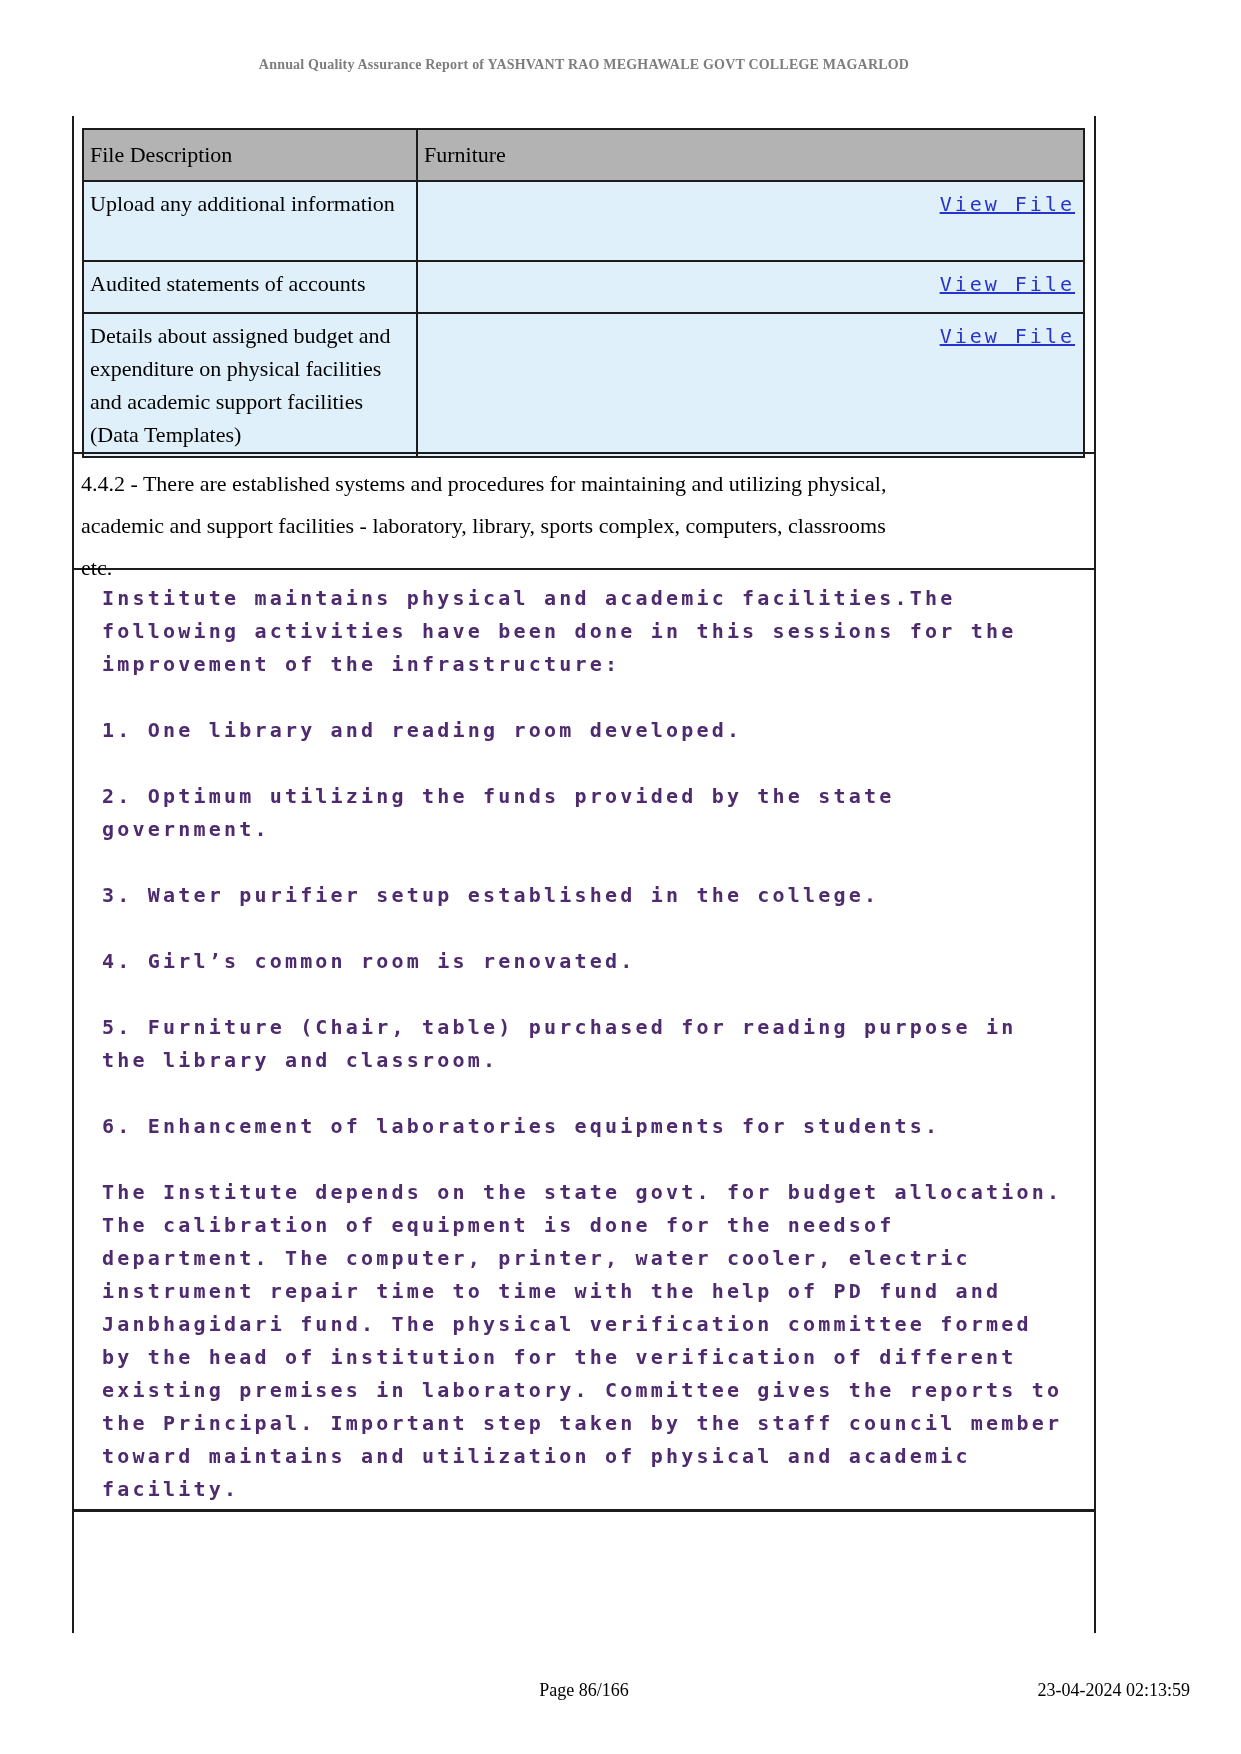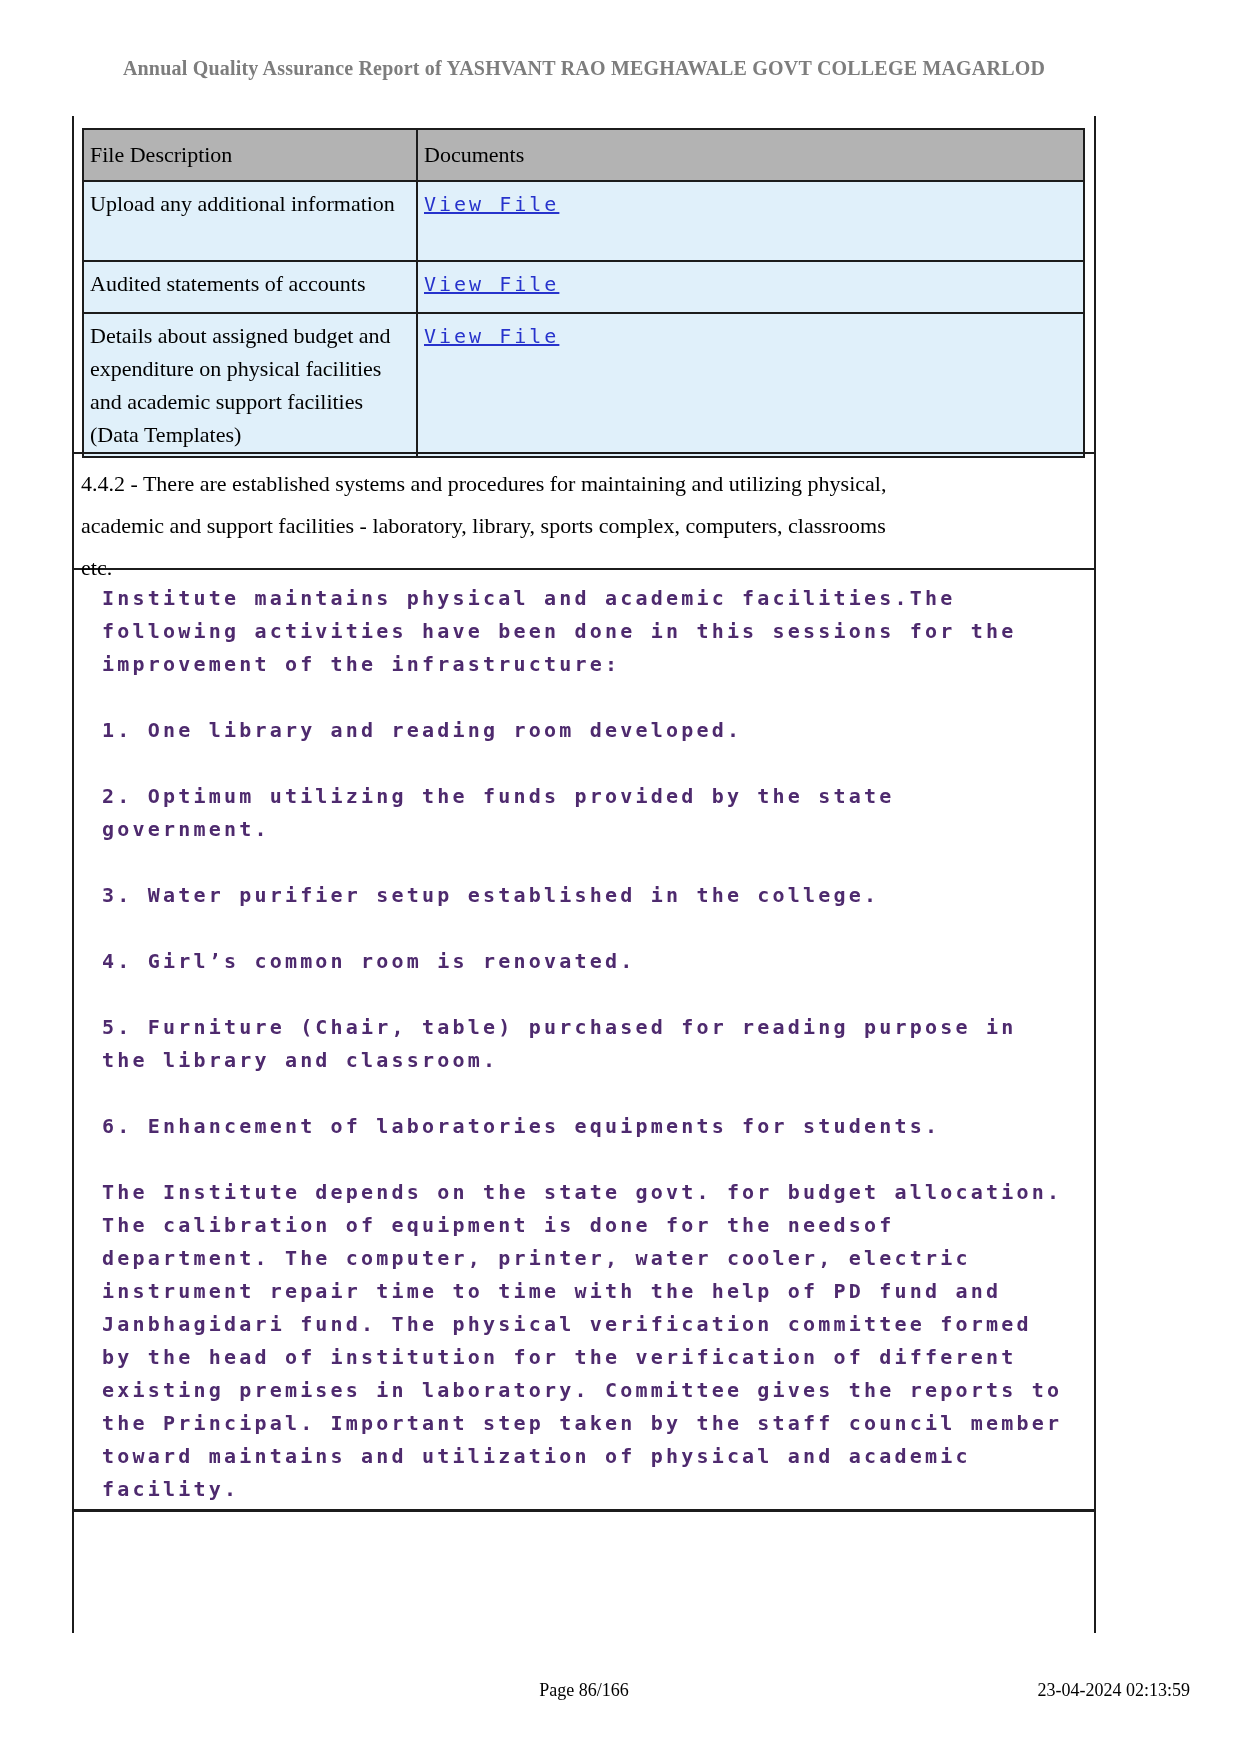--- a/index.html
+++ b/index.html
@@ -17,21 +17,21 @@
 
   
   .report-title {
     position: absolute;
     top: 57px;
     left: 72px;
     width: 1024px;
     text-align: center;
     font-family: "Liberation Serif", serif;
     font-weight: bold;
-    font-size: 20px;
+    font-size: 14px;
     color: var(--title-gray, #7d7d7d);
     letter-spacing: 0.2px;
   }
 
   
   .content-container {
     position: absolute;
     left: 72px;
     top: 116px;
     width: 1024px;
@@ -71,21 +71,21 @@
     vertical-align: top;
     font-size: 22px;
     line-height: 33px;
     padding: 5px 8px 5px 6px;
   }
   td.desc-cell   { width: 330px; }
   tr.row-1 td { height: 68px;  }
   tr.row-2 td { height: 40px;  }
   tr.row-3 td { height: 126px; }
   td.link-cell {
-    text-align: left;
+    text-align: right;
     padding-top: 15px;
   }
   a.view-file-link {
     font-family: "DejaVu Sans Mono", monospace;
     font-size: 20px;
     letter-spacing: 3px;
     color: var(--link, #2733cc);
     text-decoration: underline;
     cursor: pointer;
   }
@@ -152,21 +152,21 @@
 
   <div class="section section-a">
     <table class="file-table">
       <colgroup>
         <col style="width:334px">
         <col>
       </colgroup>
       <tbody>
           <tr>
         <th>File Description</th>
-        <th>Documents</th>
+        <th>Furniture</th>
       </tr>
       <tr class="row-1">
         <td class="desc-cell">Upload any additional information</td>
         <td class="link-cell">
           <a class="view-file-link">View File</a>
         </td>
       </tr>
       <tr class="row-2">
         <td class="desc-cell">Audited statements of accounts</td>
         <td class="link-cell">

